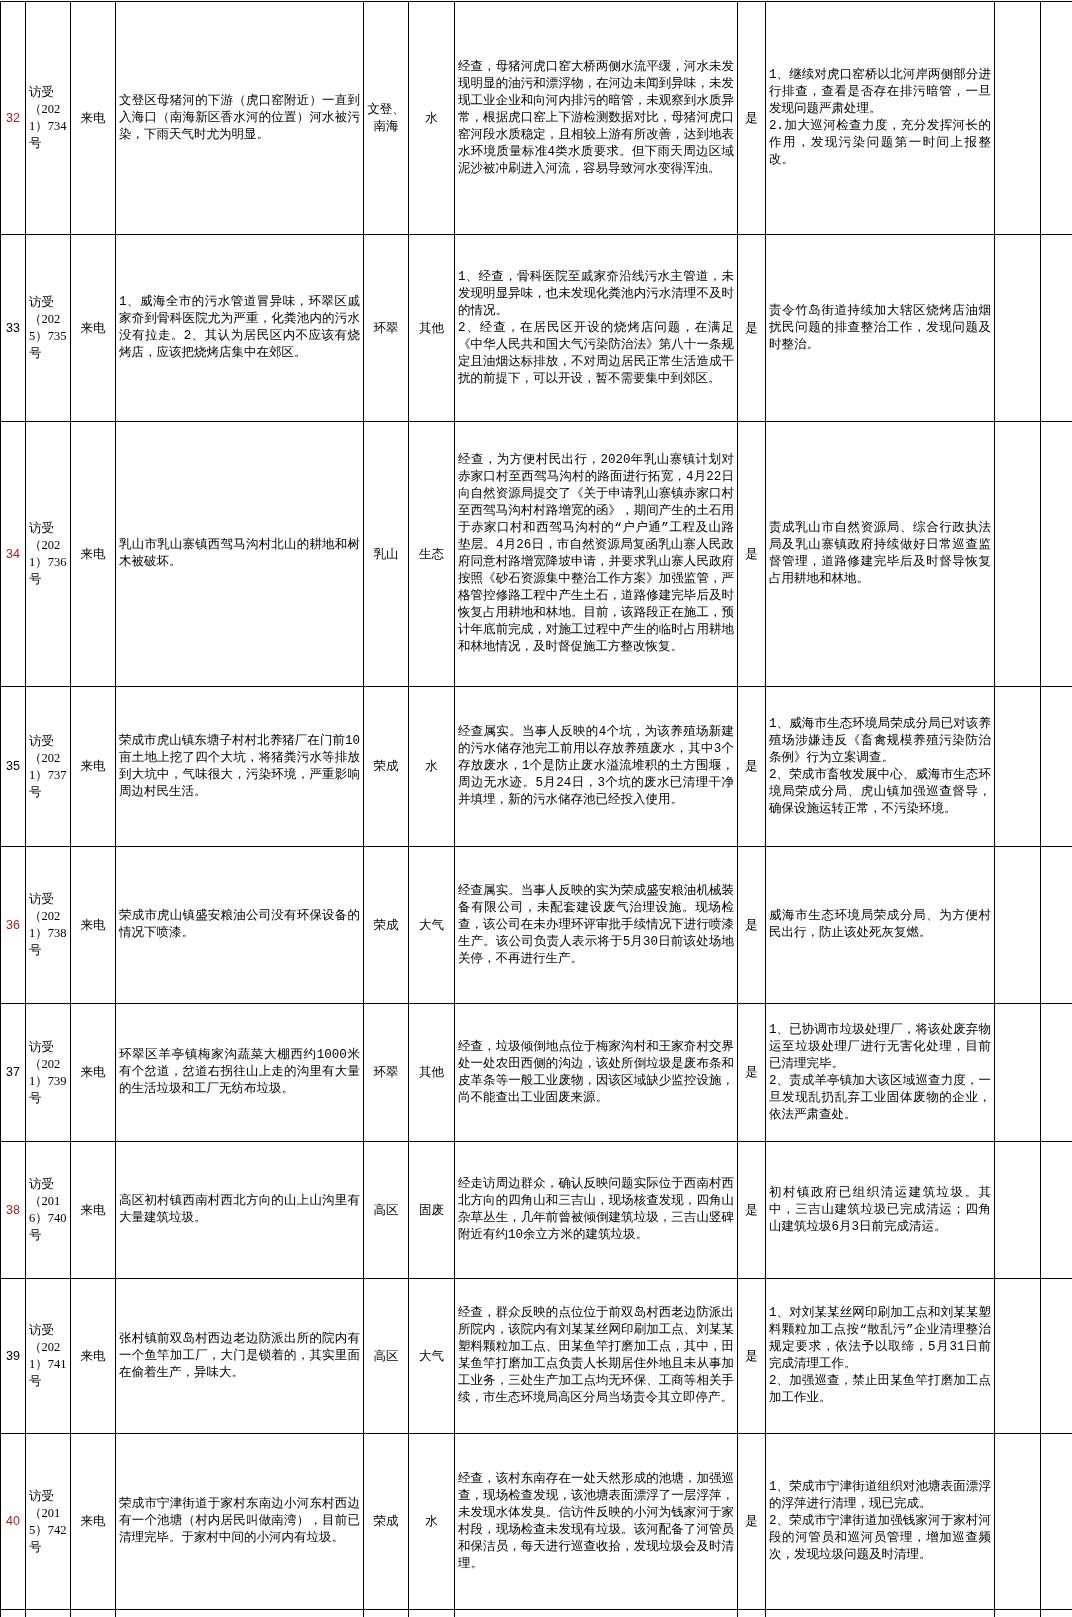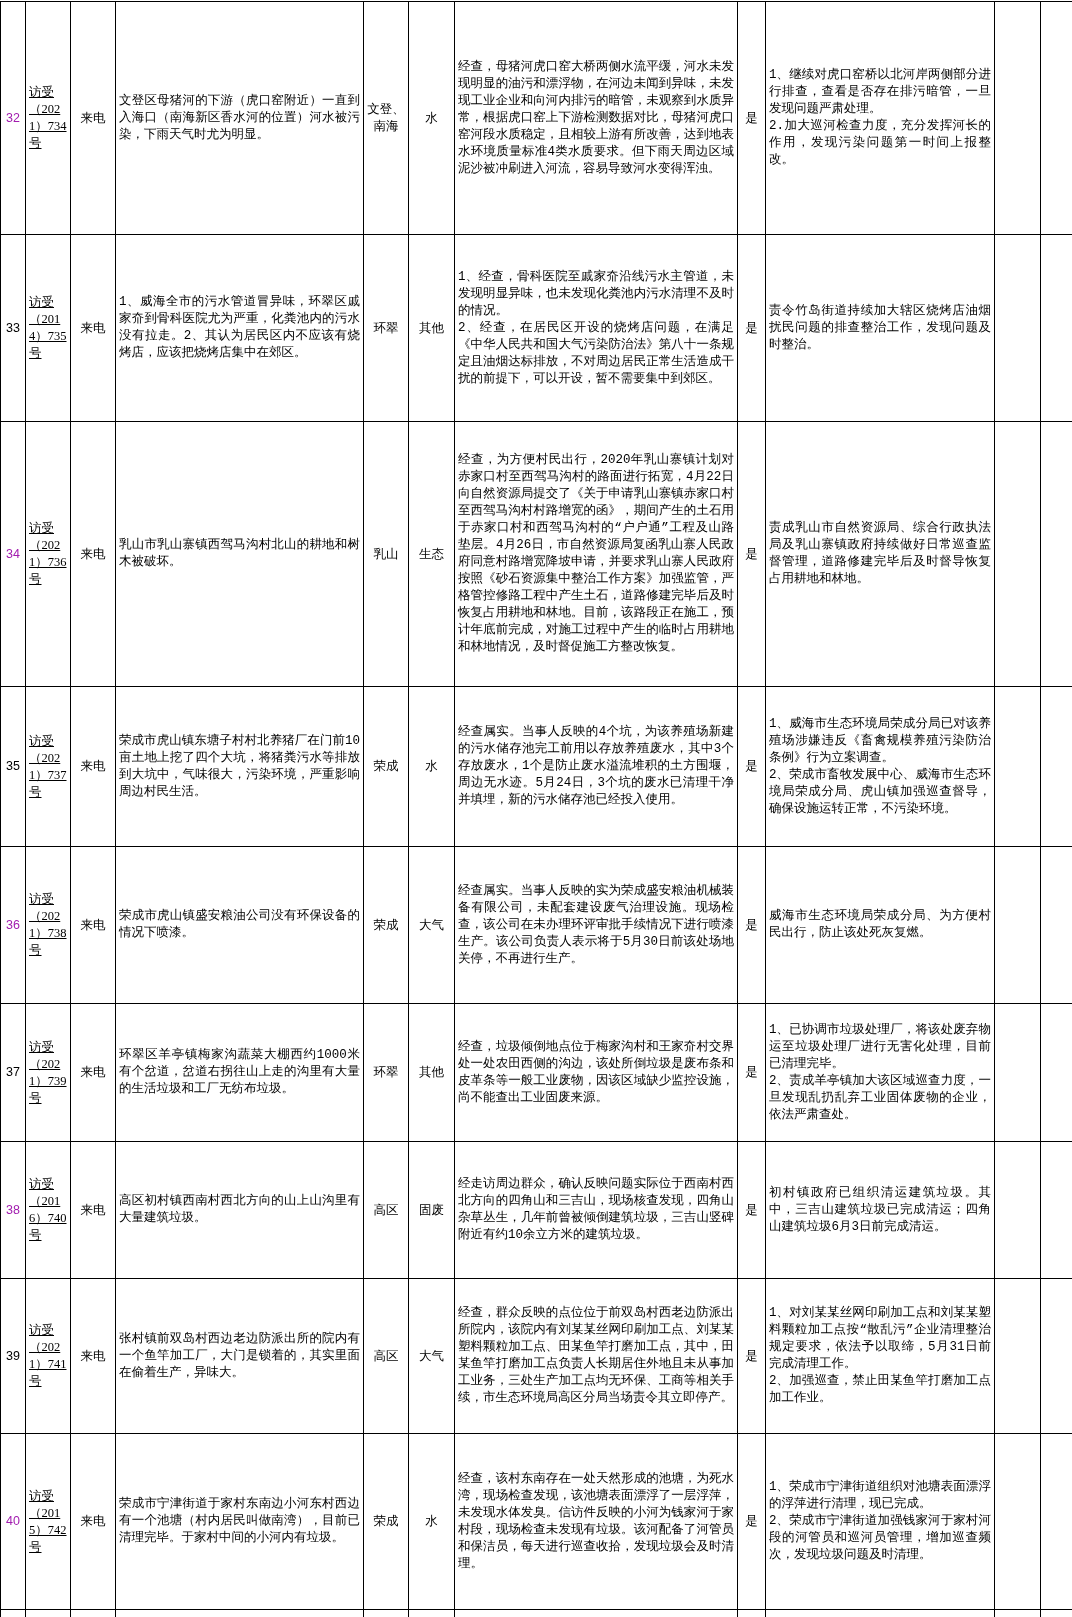--- a/index.html
+++ b/index.html
@@ -16,22 +16,22 @@
     vertical-align:middle;
     padding:1px 3px;
     font-size:12.5px;
     line-height:1.36;
     overflow:hidden;
     word-break:break-all;
   }
   td.c{text-align:center;}
   td.l{text-align:justify;white-space:pre-line;font-family:Liberation Mono, monospace;}
   td.num{font-family:"Liberation Sans",sans-serif;font-size:12px;}
-  td.red{color:#a21caf;}
-  td.case{text-align:left;padding-left:2px;padding-right:1px;text-decoration:underline;}
+  td.red{color:#b91c1c;}
+  td.case{text-align:left;padding-left:2px;padding-right:1px;}
 </style>
 </head>
 <body>
 
 <div class="page">
   <table class="grid">
     <colgroup id="cols">
         <col style="width: 25px;">
         <col style="width: 45px;">
         <col style="width: 45px;">
@@ -54,21 +54,21 @@
     <td class="c">水</td>
     <td class="l">经查，母猪河虎口窑大桥两侧水流平缓，河水未发现明显的油污和漂浮物，在河边未闻到异味，未发现工业企业和向河内排污的暗管，未观察到水质异常，根据虎口窑上下游检测数据对比，母猪河虎口窑河段水质稳定，且相较上游有所改善，达到地表水环境质量标准4类水质要求。但下雨天周边区域泥沙被冲刷进入河流，容易导致河水变得浑浊。</td>
     <td class="c">是</td>
     <td class="l">1、继续对虎口窑桥以北河岸两侧部分进行排查，查看是否存在排污暗管，一旦发现问题严肃处理。
 2.加大巡河检查力度，充分发挥河长的作用，发现污染问题第一时间上报整改。</td>
     <td class="c"></td>
     <td class="c"></td>
   </tr>
         <tr style="height: 187px;">
     <td class="c num">33</td>
-    <td class="case">访受（2014）735号</td>
+    <td class="case">访受（2025）735号</td>
     <td class="c">来电</td>
     <td class="l">1、威海全市的污水管道冒异味，环翠区戚家夼到骨科医院尤为严重，化粪池内的污水没有拉走。2、其认为居民区内不应该有烧烤店，应该把烧烤店集中在郊区。</td>
     <td class="c">环翠</td>
     <td class="c">其他</td>
     <td class="l">1、经查，骨科医院至戚家夼沿线污水主管道，未发现明显异味，也未发现化粪池内污水清理不及时的情况。
 2、经查，在居民区开设的烧烤店问题，在满足《中华人民共和国大气污染防治法》第八十一条规定且油烟达标排放，不对周边居民正常生活造成干扰的前提下，可以开设，暂不需要集中到郊区。</td>
     <td class="c">是</td>
     <td class="l">责令竹岛街道持续加大辖区烧烤店油烟扰民问题的排查整治工作，发现问题及时整治。</td>
     <td class="c"></td>
     <td class="c"></td>
@@ -154,21 +154,21 @@
     <td class="c"></td>
     <td class="c"></td>
   </tr>
         <tr style="height: 176px;">
     <td class="c num red">40</td>
     <td class="case">访受（2015）742号</td>
     <td class="c">来电</td>
     <td class="l">荣成市宁津街道于家村东南边小河东村西边有一个池塘（村内居民叫做南湾），目前已清理完毕。于家村中间的小河内有垃圾。</td>
     <td class="c">荣成</td>
     <td class="c">水</td>
-    <td class="l">经查，该村东南存在一处天然形成的池塘，为死水湾，现场检查发现，该池塘表面漂浮了一层浮萍，未发现水体发臭。信访件反映的小河为钱家河于家村段，现场检查未发现有垃圾。该河配备了河管员和保洁员，每天进行巡查收拾，发现垃圾会及时清理。</td>
+    <td class="l">经查，该村东南存在一处天然形成的池塘，加强巡查，现场检查发现，该池塘表面漂浮了一层浮萍，未发现水体发臭。信访件反映的小河为钱家河于家村段，现场检查未发现有垃圾。该河配备了河管员和保洁员，每天进行巡查收拾，发现垃圾会及时清理。</td>
     <td class="c">是</td>
     <td class="l">1、荣成市宁津街道组织对池塘表面漂浮的浮萍进行清理，现已完成。
 2、荣成市宁津街道加强钱家河于家村河段的河管员和巡河员管理，增加巡查频次，发现垃圾问题及时清理。</td>
     <td class="c"></td>
     <td class="c"></td>
   </tr>
         <tr style="height: 20px;">
     <td class="c num"></td>
     <td class="case"></td>
     <td class="c"></td>

